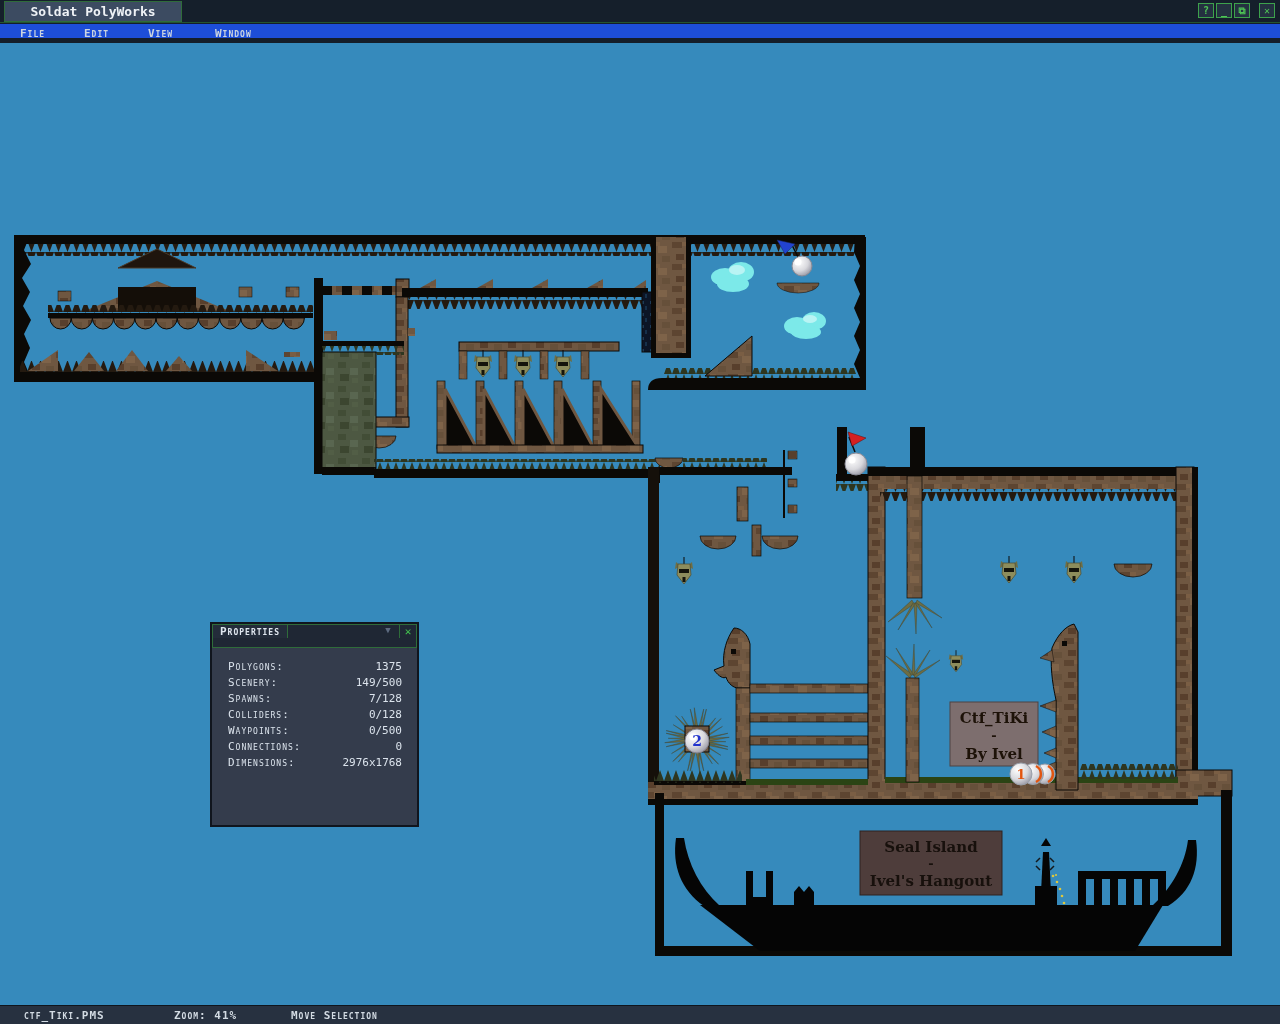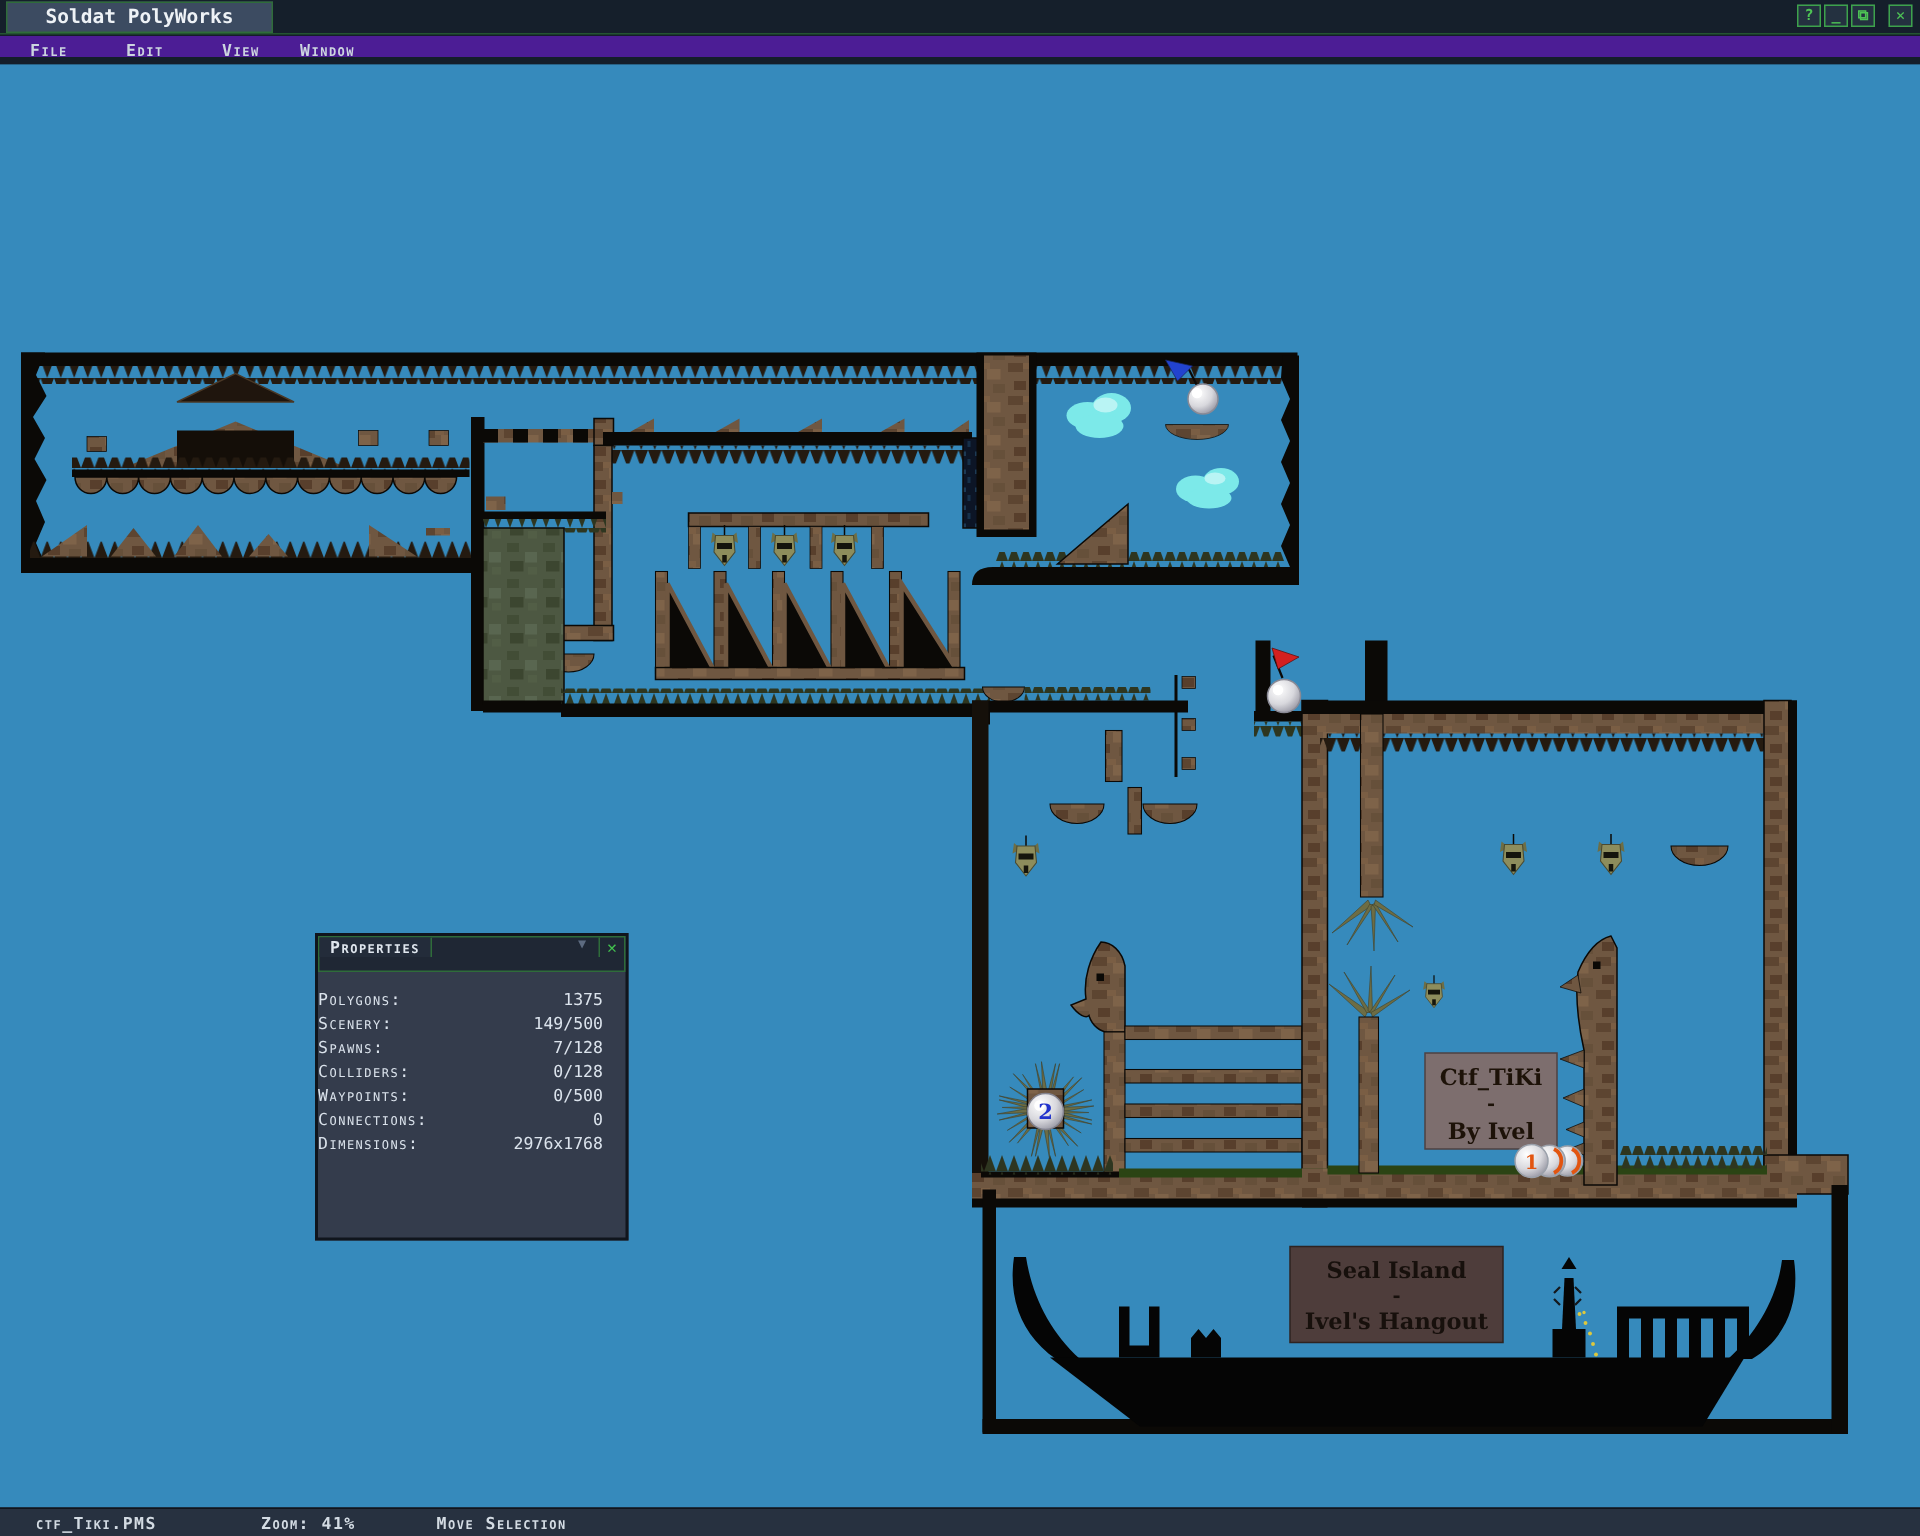--- a/index.html
+++ b/index.html
@@ -11,38 +11,38 @@
   #titlebar{position:absolute;left:0;top:0;width:1280px;height:23px;background:#151f2b;
     border-bottom:1px solid #245531;}
   #title-box{position:absolute;left:4px;top:1px;width:178px;height:21px;background:#3c4b61;
     border:1px solid #2f6c3a;display:flex;align-items:center;justify-content:center;
     color:#eef2f6;font-size:13px;font-weight:bold;}
   .winbtn{position:absolute;top:3px;width:16px;height:15px;background:#243140;
     border:1px solid #3da24c;color:#4ec455;font-size:10px;font-weight:bold;
     display:flex;align-items:center;justify-content:center;line-height:1;cursor:default;}
 
   
-  #menubar{position:absolute;left:0;top:24px;width:1280px;height:14px;background:#4c1d95;}
+  #menubar{position:absolute;left:0;top:24px;width:1280px;height:14px;background:#1d4ed8;}
   .menu-item{position:absolute;top:3px;color:#ccd5df;font-size:11px;font-weight:bold;}
 
   
   #canvas{position:absolute;left:0;top:43px;width:1280px;height:962px;background:#368abc;}
 
   
   #props{position:absolute;left:210px;top:622px;width:209px;height:205px;background:#343c4c;
     border:2px solid #10151d;}
   #props-header{height:24px;background:#1f2734;border:1px solid #2f6c3a;display:flex;align-items:flex-start;}
   #props-title{padding:0 7px;display:flex;align-items:center;border-right:1px solid #2f6c3a;
     color:#dfe6ee;font-size:11px;font-weight:bold;background:#232c3a;}
   #props-spacer{flex:1;}
   #props-caret{width:22px;display:flex;align-items:center;justify-content:center;
     color:#5d6b80;font-size:9px;}
   #props-close{width:17px;display:flex;align-items:center;justify-content:center;
     border-left:1px solid #2f6c3a;color:#42c24e;font-size:11px;font-weight:bold;}
-  #props-body{padding:12px 15px 0 0;}
+  #props-body{padding:12px 15px 0 16px;}
   .prow{display:flex;justify-content:space-between;height:16px;color:#dbe3ec;font-size:11px;}
 
   
   #statusbar{position:absolute;left:0;top:1005px;width:1280px;height:19px;background:#273140;
     border-top:1px solid #10151d;}
   .status-item{position:absolute;top:3px;color:#d3dbe3;font-size:11px;font-weight:bold;margin-left:16px;}
 
   svg text{font-family:"DejaVu Serif",serif;}
 </style>
 </head>
@@ -53,21 +53,21 @@
   <div class="winbtn" style="right:66px">?</div>
   <div class="winbtn" style="right:48px">_</div>
   <div class="winbtn" style="right:30px">⧉</div>
   <div class="winbtn" style="right:5px">✕</div>
 </div>
 
 <div id="menubar">
   <span class="menu-item smallcaps" style="left:20px">File</span>
   <span class="menu-item smallcaps" style="left:84px">Edit</span>
   <span class="menu-item smallcaps" style="left:148px">View</span>
-  <span class="menu-item smallcaps" style="left:200px">Window</span>
+  <span class="menu-item smallcaps" style="left:215px">Window</span>
 </div>
 
 <div id="canvas">
 <svg width="1280" height="962" viewBox="0 43 1280 962" xmlns="http://www.w3.org/2000/svg">
 <defs>
   <pattern id="pdirt" width="28" height="22" patternUnits="userSpaceOnUse">
     <rect width="28" height="22" fill="#6f5741"></rect>
     <rect x="0" y="0" width="10" height="6" fill="#5d4531"></rect>
     <rect x="14" y="4" width="9" height="7" fill="#7e6349"></rect>
     <rect x="4" y="12" width="8" height="6" fill="#583f2c"></rect>

